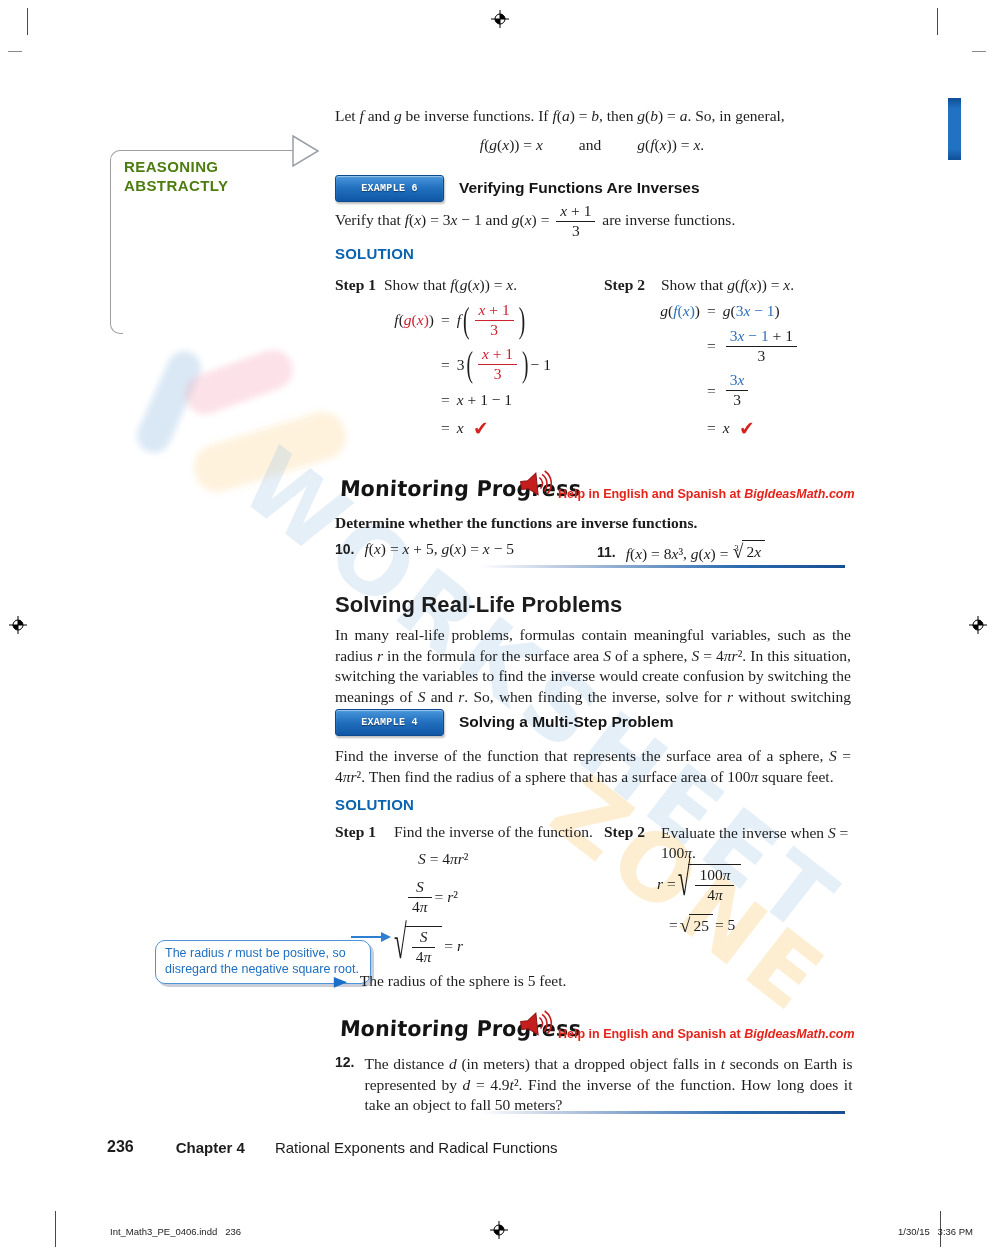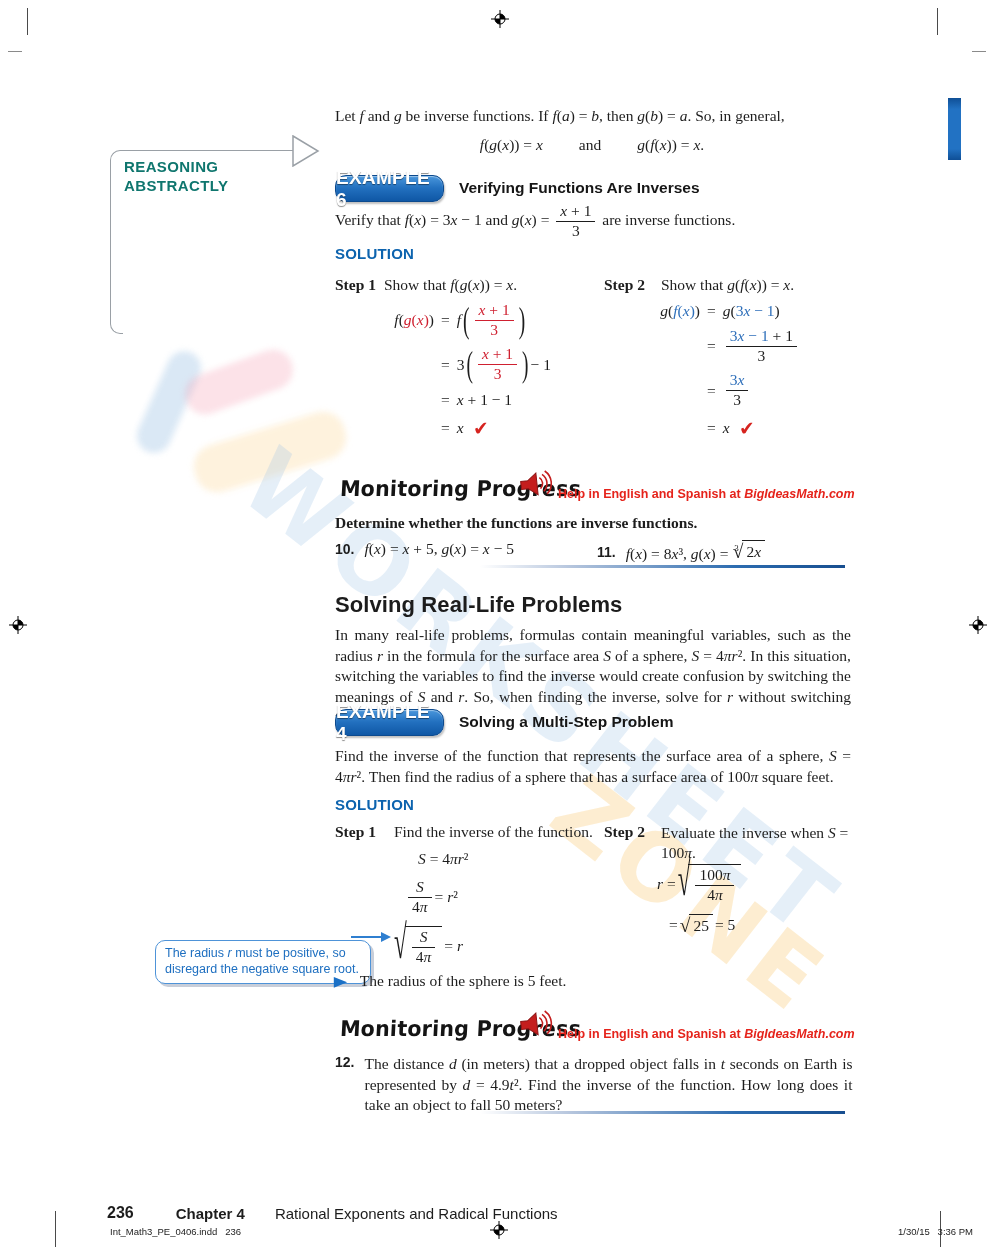--- a/index.html
+++ b/index.html
@@ -30,40 +30,40 @@
   .lhs{display:inline-flex;justify-content:flex-end;align-items:center;}
   #e6rows1 .lhs{width:72px;}
   #e6rows2 .lhs{width:92px;}
   .eqs{margin:0 7px;}
   .rhs{display:inline-flex;align-items:center;}
   .e7row{display:flex;align-items:center;margin-bottom:11px;}
   #e7s1 .e7row:nth-child(1){margin-left:26px;}
   #e7s1 .e7row:nth-child(2){margin-left:13px;}
   #e7s2 .e7row:nth-child(2){margin-left:12px;}
   
-  .badge{width:107px;height:25px;border-radius:11px;border:1px solid #0c4a8e;
+  .badge{width:107px;height:25px;border-radius:3px;border:1px solid #0c4a8e;
          background:linear-gradient(180deg,#4a97dc 0%,#2270bf 48%,#0f57a5 100%);
-         color:#fff;font-weight:bold;font-size:19px;display:flex;align-items:center;justify-content:center;
-         letter-spacing:.3px;text-shadow:0 1px 1px rgba(0,0,0,.45);box-shadow:1px 2px 2px rgba(0,0,0,.25), inset 0 1px 1px rgba(255,255,255,.45);}
+         color:#fff;font-weight:bold;font-size:10px;display:flex;align-items:center;justify-content:center;
+         letter-spacing:.3px;text-shadow:0 1px 1px rgba(0,0,0,.45);box-shadow:1px 2px 2px rgba(0,0,0,.25), inset 0 1px 1px rgba(255,255,255,.45);font-family:Liberation Mono, monospace;}
   .extitle{font-weight:bold;font-size:15.5px;color:#161616;}
   .solution{font-weight:bold;font-size:15px;color:#0c63ae;letter-spacing:.2px;}
   .sectitle{font-weight:bold;font-size:22px;color:#1c1c1c;letter-spacing:.1px;}
   .steplabel{font-weight:bold;}
   .mpheading{font-family:"DejaVu Sans",sans-serif;font-weight:bold;font-size:21.5px;color:#141414;
              transform:skewX(-3deg) scaleX(.96);display:inline-block;letter-spacing:.2px;}
   .helptext{color:#e5231b;font-weight:bold;font-size:12.5px;font-family:"Liberation Sans",sans-serif;}
   .qnum{font-family:"Liberation Sans",sans-serif;font-weight:bold;font-size:14px;margin-right:10px;}
   .rule{height:3px;background:linear-gradient(to right,rgba(40,90,160,0),rgba(70,110,170,.4) 25%,#2c6cb0 70%,#174e8f 100%);}
   .justify{text-align:justify;}
   .para{line-height:1.33;}
   
   .rbox-outline{width:12px;height:182px;border-left:1.5px solid #9aa0a6;border-top:1.5px solid #9aa0a6;
                 border-bottom:1.5px solid #9aa0a6;border-radius:10px 0 0 10px;}
   .rbox-topline{width:172px;height:0;border-top:1.5px solid #9aa0a6;}
-  .rtitle{font-weight:bold;font-size:15px;color:#0f766e;line-height:1.25;letter-spacing:.4px;}
+  .rtitle{font-weight:bold;font-size:15px;color:#4d7c0f;line-height:1.25;letter-spacing:.4px;}
   .rbody{font-size:13.5px;line-height:1.33;color:#222;margin-top:6px;}
   
   .callout{width:196px;border:1.5px solid #4e93d8;border-radius:10px;background:#fff;
            box-shadow:3px 3px 0 rgba(96,116,146,.35);padding:4px 9px 5px;
            font-family:"Liberation Sans",sans-serif;font-size:12.5px;color:#1e6fc0;line-height:1.3;}
   
   .vmark{width:0;border-left:1px solid #4a4a4a;}
   .hdash{height:0;border-top:1.5px solid #8a8a8a;}
   .footerline{font-family:"Liberation Sans",sans-serif;font-size:9.5px;color:#222;white-space:pre;padding-left:40px;}
   .wm{font-family:"DejaVu Sans",sans-serif;font-weight:bold;transform-origin:left top;transform:rotate(38deg);letter-spacing:8px;}
@@ -332,21 +332,21 @@
   </svg>
   <div class="abs helptext" style="left:558px;top:1027px;">
     <span>Help in English and Spanish at </span><i>BigIdeasMath.com</i>
   </div>
   <div class="abs" style="left:335px;top:1054px;display:flex;align-items:flex-start;">
     <span class="qnum">12.</span>
     <span class="para justify" style="width:488px;display:inline-block;">The distance <span class="m"><i>d</i></span> (in meters) that a dropped object falls in <span class="m"><i>t</i></span> seconds on Earth is represented by <span class="m"><i>d</i> = 4.9<i>t</i>²</span>. Find the inverse of the function. How long does it take an object to fall 50 meters?</span>
   </div>
   <div class="abs rule" style="left:480px;top:1111px;width:365px;"></div>
 
-  <div class="abs sans" style="left:107px;top:1204px;display:flex;align-items:flex-end;">
+  <div class="abs sans" style="left:107px;top:1138px;display:flex;align-items:flex-end;">
     <span style="font-weight:bold;font-size:16px;">236</span>
     <span style="font-weight:bold;font-size:15px;margin-left:42px;">Chapter 4</span>
     <span style="font-size:15px;margin-left:30px;">Rational Exponents and Radical Functions</span>
   </div>
 
   <div class="abs vmark" style="left:55px;top:1211px;height:36px;"></div>
   <div class="abs vmark" style="left:940px;top:1211px;height:36px;"></div>
   <div class="abs footerline" style="left:70px;top:1226px;">Int_Math3_PE_0406.indd   236</div>
   <div class="abs footerline" style="left:858px;top:1226px;text-align:center;">1/30/15   3:36 PM</div>
   <svg class="abs" style="left:490px;top:1221px;" width="18" height="18" viewBox="0 0 18 18">

